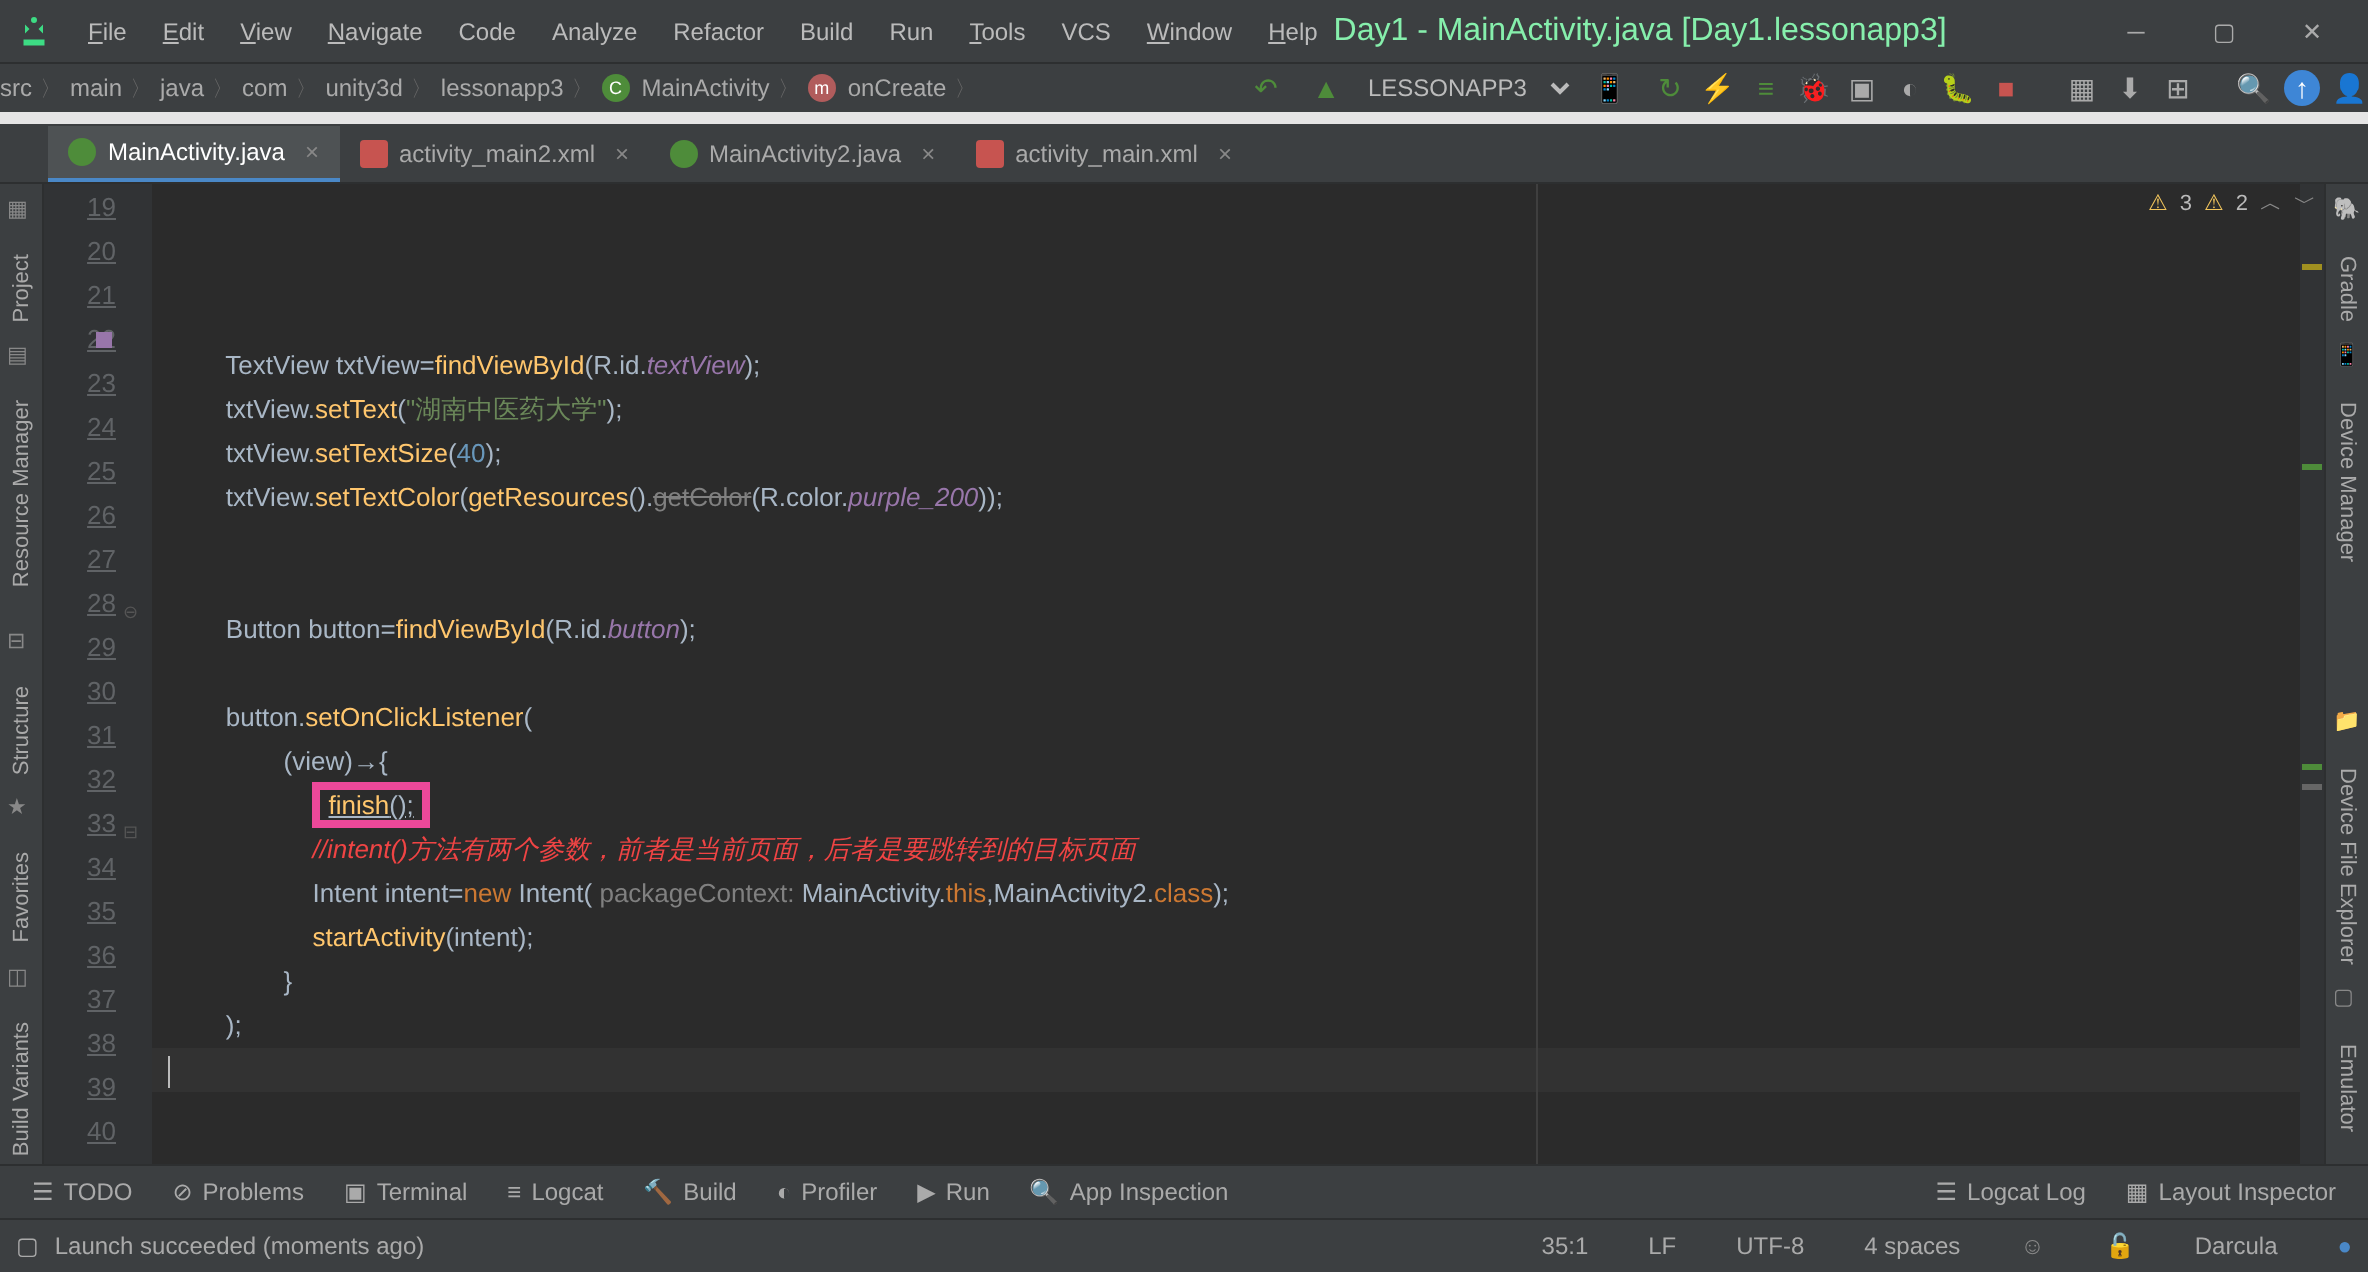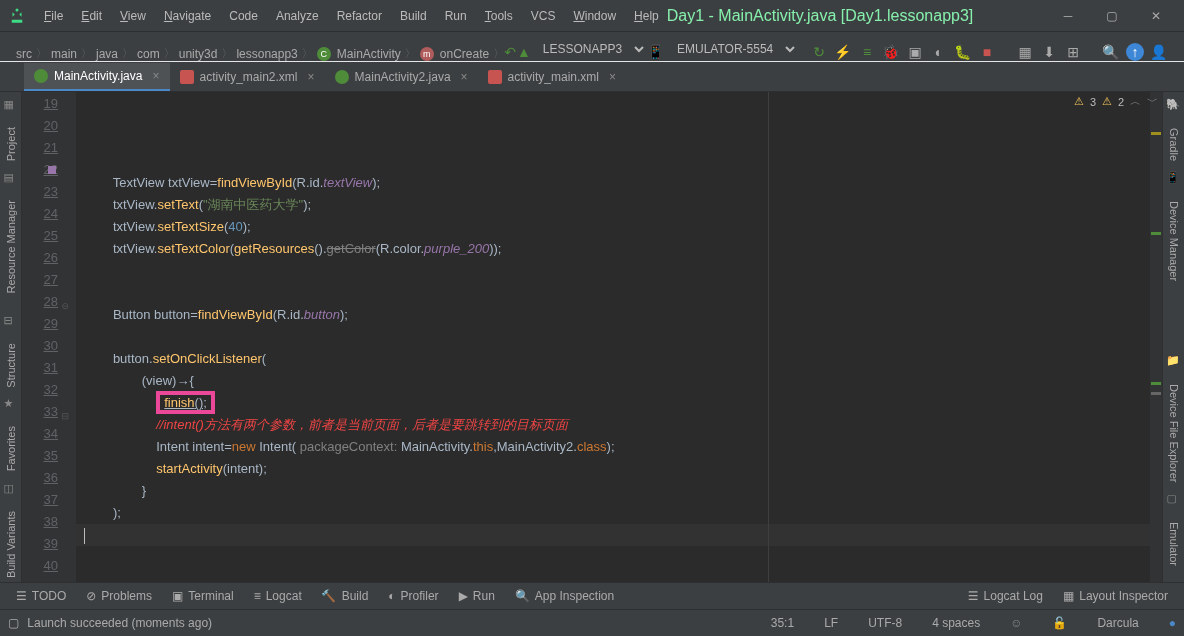--- a/index.html
+++ b/index.html
@@ -9,21 +9,21 @@
 .titlebar { height: 32px; background: #3c3f41; display: flex; align-items: center; padding: 0 8px; border-bottom: 1px solid #2d2f30; }
 .titlebar .logo { width: 20px; height: 20px; margin-right: 8px; display: flex; align-items: center; }
 .menu { display: flex; gap: 2px; }
 .menu-item { padding: 4px 8px; color: #bbbbbb; cursor: pointer; }
 .menu-item u { text-decoration: underline; }
 .title-text { flex: 1; text-align: left; color: #86efac; font-size: 16px; }
 .window-controls { display: flex; gap: 4px; }
 .win-btn { width: 40px; height: 24px; display: flex; align-items: center; justify-content: center; color: #aaa; cursor: pointer; }
 
 
-.navbar { height: 30px; background: #3c3f41; display: flex; align-items: flex-end; padding: 0 16px; border-bottom: 1px solid #e5e5e5; }
+.navbar { height: 30px; background: #3c3f41; display: flex; align-items: center; padding: 0 0; border-bottom: 6px solid #e5e5e5; }
 .breadcrumb { display: flex; align-items: center; gap: 4px; font-size: 12px; color: #aaa; }
 .bc-item { color: #aaa; }
 .bc-sep { color: #666; font-size: 11px; }
 .bc-icon-c { width: 14px; height: 14px; border-radius: 50%; background: #4e8c3a; color: white; display: inline-flex; align-items: center; justify-content: center; font-size: 9px; margin-right: 2px; }
 .bc-icon-m { width: 14px; height: 14px; border-radius: 50%; background: #b15c5c; color: white; display: inline-flex; align-items: center; justify-content: center; font-size: 9px; margin-right: 2px; }
 .nav-spacer { flex: 1; }
 .nav-select { background: #3c3f41; color: #bbb; border: none; padding: 4px 8px; font-size: 12px; }
 .toolbar-icons { display: flex; gap: 6px; align-items: center; margin-left: 12px; }
 .tb-icon { width: 18px; height: 18px; display: flex; align-items: center; justify-content: center; color: #aaa; cursor: pointer; font-size: 14px; }
 .tb-icon.green { color: #4e8c3a; }
@@ -149,21 +149,20 @@
       <span class="bc-item">onCreate</span>
       <span class="bc-sep">〉</span>
   </div>
   <div class="nav-spacer"></div>
   <span class="tb-icon green">↶</span>
   <span style="width:12px"></span>
   <span class="tb-icon green">▲</span>
   <select class="nav-select"><option>LESSONAPP3</option></select>
   <span style="width:8px"></span>
   <span class="tb-icon">📱</span>
-  <select class="nav-select"><option>EMULATOR-5554</option></select>
   <div class="toolbar-icons">
     <span class="tb-icon green">↻</span>
     <span class="tb-icon green">⚡</span>
     <span class="tb-icon green">≡</span>
     <span class="tb-icon green">🐞</span>
     <span class="tb-icon">▣</span>
     <span class="tb-icon">◐</span>
     <span class="tb-icon green">🐛</span>
     <span class="tb-icon red">■</span>
     <span style="width:8px"></span>

